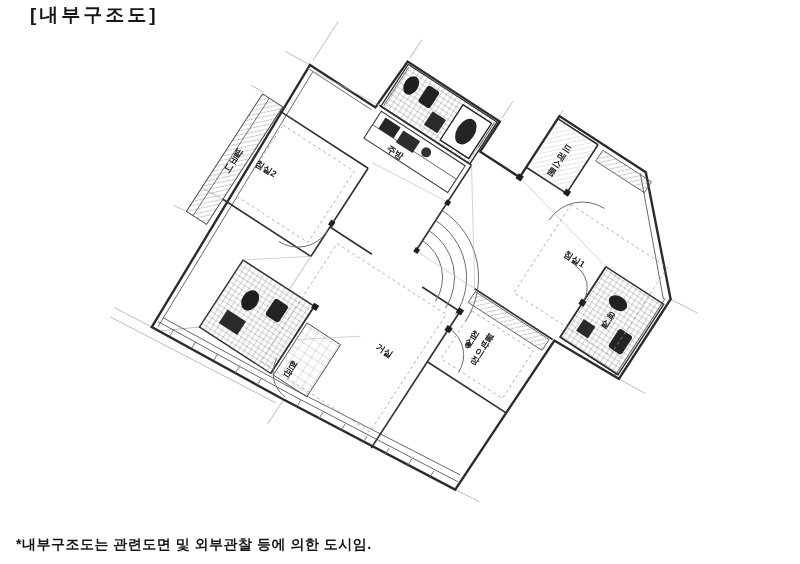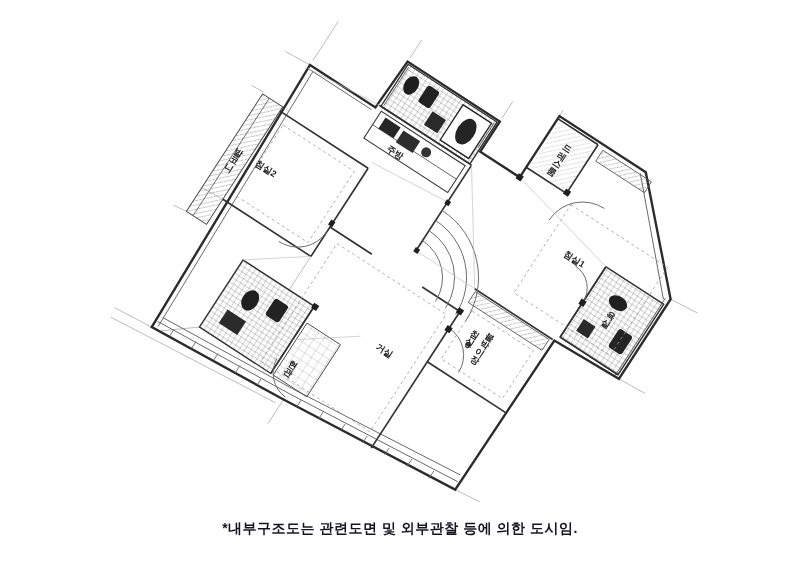--- a/index.html
+++ b/index.html
@@ -20,30 +20,31 @@
   .plan svg{position:absolute;left:0;top:0;}
   .rlabel{
     position:absolute;font-size:9px;font-weight:600;color:#1c1c1c;
     line-height:10px;white-space:nowrap;letter-spacing:0px;
   }
   .vlabel{
     writing-mode:vertical-rl;text-orientation:upright;
     letter-spacing:0px;line-height:10px;
   }
   .footnote{
-    position:absolute;left:0;right:0;top:520px;margin:0;
-    text-align:center;font-size:14px;font-weight:bold;color:#14141f;
+    position:absolute;left:0;right:0;top:520px;margin:16px;
+    font-size:14px;font-weight:bold;color:#14141f;
     letter-spacing:0.5px;
   }
 </style>
 </head>
 <body>
 
 <div class="doc">
 
+  <h1 class="title">[내부구조도]</h1>
 
   <div class="plan">
     <svg width="520" height="430" viewBox="0 0 520 430">
       <defs>
         <pattern id="tileB" width="5" height="5" patternUnits="userSpaceOnUse">
           <path d="M0 0H5 M0 0V5" stroke="#5f5f5f" stroke-width="0.55" fill="none"></path>
         </pattern>
         <pattern id="tileA" width="8" height="8" patternUnits="userSpaceOnUse">
           <path d="M0 0H8 M0 0V8" stroke="#8a8a8a" stroke-width="0.5" fill="none"></path>
         </pattern>

